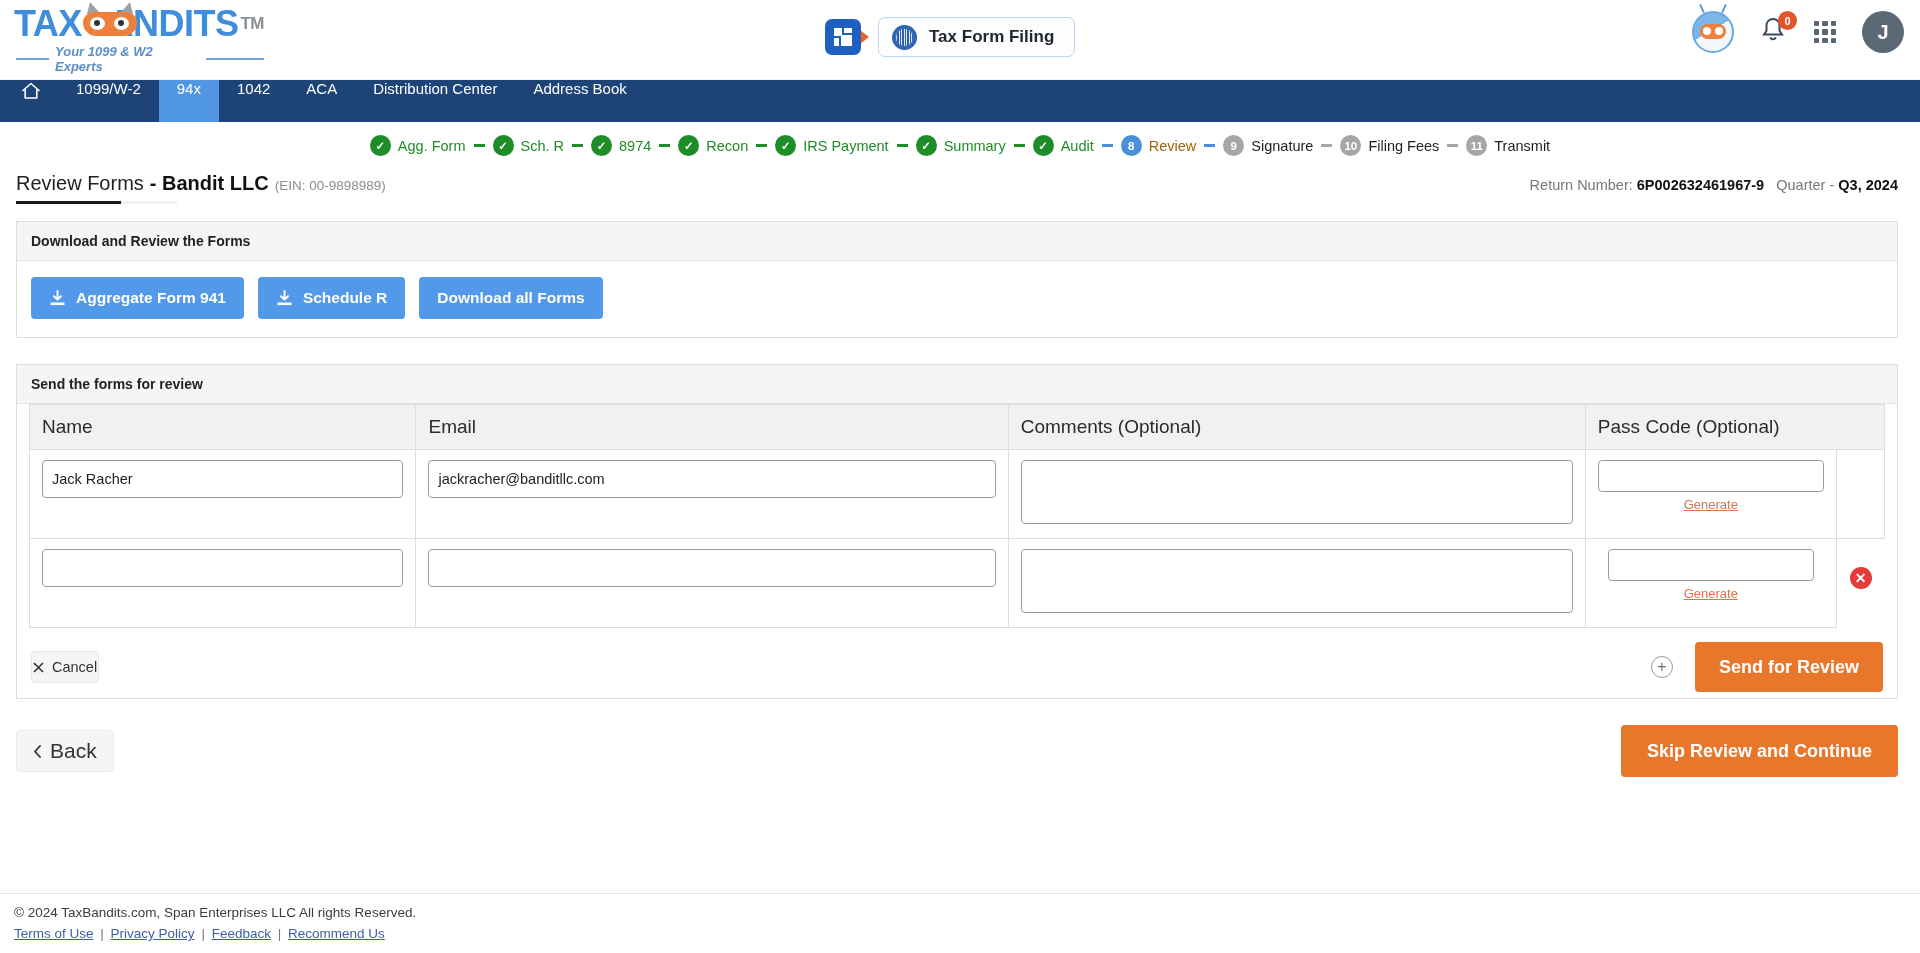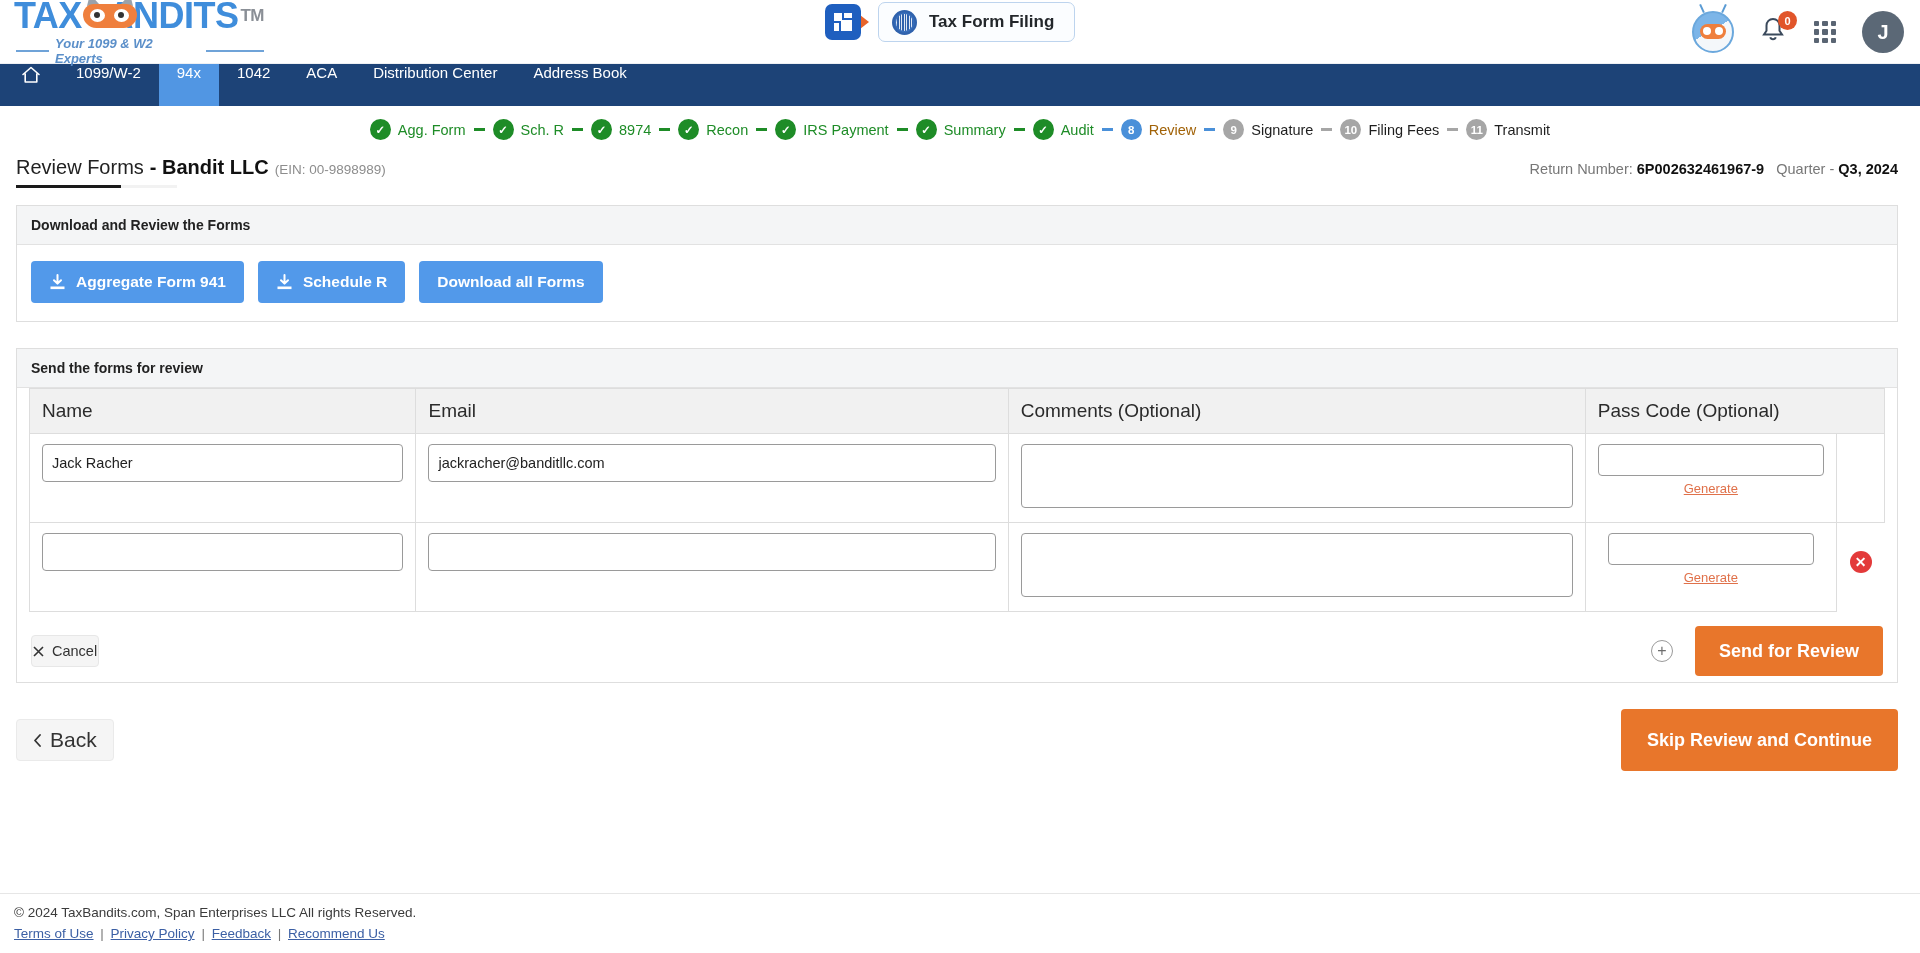--- a/index.html
+++ b/index.html
@@ -6,21 +6,21 @@
   html, body {
     margin: 0; padding: 0;
     width: 1920px; height: 953px;
     background: #ffffff;
     font-family: "Liberation Sans", sans-serif;
     overflow: hidden;
   }
 
   
   .topbar {
-    height: 64px;
+    height: 80px;
     background: #ffffff;
     display: flex;
     align-items: center;
     position: relative;
     border-bottom: 1px solid #eef0f3;
   }
   .logo-wrap { margin-left: 14px; width: 250px; }
   .logo-main {
     font-size: 36px; font-weight: 700; letter-spacing: -0.5px;
     color: #3f8ddb; line-height: 1; display:flex; align-items:center;
@@ -43,21 +43,21 @@
   }
   .logo-sub {
     display:flex; align-items:center; gap:6px;
     font-size: 13px; color:#5b8fc9; font-style: italic; font-weight:600;
     margin-top: 2px; margin-left: 2px;
   }
   .logo-rule { height:2px; background:#6fa3d8; width:34px; }
   .logo-rule.long { width: 60px; }
 
   .topbar-center {
-    position:absolute; left: 825px; top: 2px;
+    position:absolute; left: 825px; top: 17px;
     display:flex; align-items:center;
   }
   .tf-square {
     width: 36px; height: 36px; background:#1f5fbf; border-radius: 7px;
     display:flex; align-items:center; justify-content:center; position:relative;
   }
   .tf-square svg { display:block; }
   .tf-arrow {
     width:0;height:0;border-top:7px solid transparent;border-bottom:7px solid transparent;
     border-left:9px solid #e8642a; margin-left:-1px;
@@ -243,21 +243,21 @@
     display:flex;align-items:center;justify-content:space-between;
     margin: 26px 22px 0 16px;
   }
   .btn-back{
     background:#f5f5f5;border:1px solid #eaeaea;border-radius:4px;
     font-size:21px;color:#333;padding:8px 16px;display:flex;align-items:center;gap:8px;
     cursor:pointer;font-family:"Liberation Sans",sans-serif;
   }
   .btn-skip{
     background:#e8762b;border:none;border-radius:4px;color:#fff;
-    font-size:18px;font-weight:600;padding: 0 26px;height:62px;
+    font-size:18px;font-weight:600;padding: 0 26px;height:52px;
     display:flex;align-items:center;cursor:pointer;
     font-family:"Liberation Sans",sans-serif;
   }
 
   
   .footer{
     position:absolute;left:0;right:0;bottom:0;height:60px;
     border-top:1px solid #e6e6e6;background:#fff;padding: 11px 0 0 14px;
   }
   .copy{font-size:13.5px;color:#3b3b3b;}

